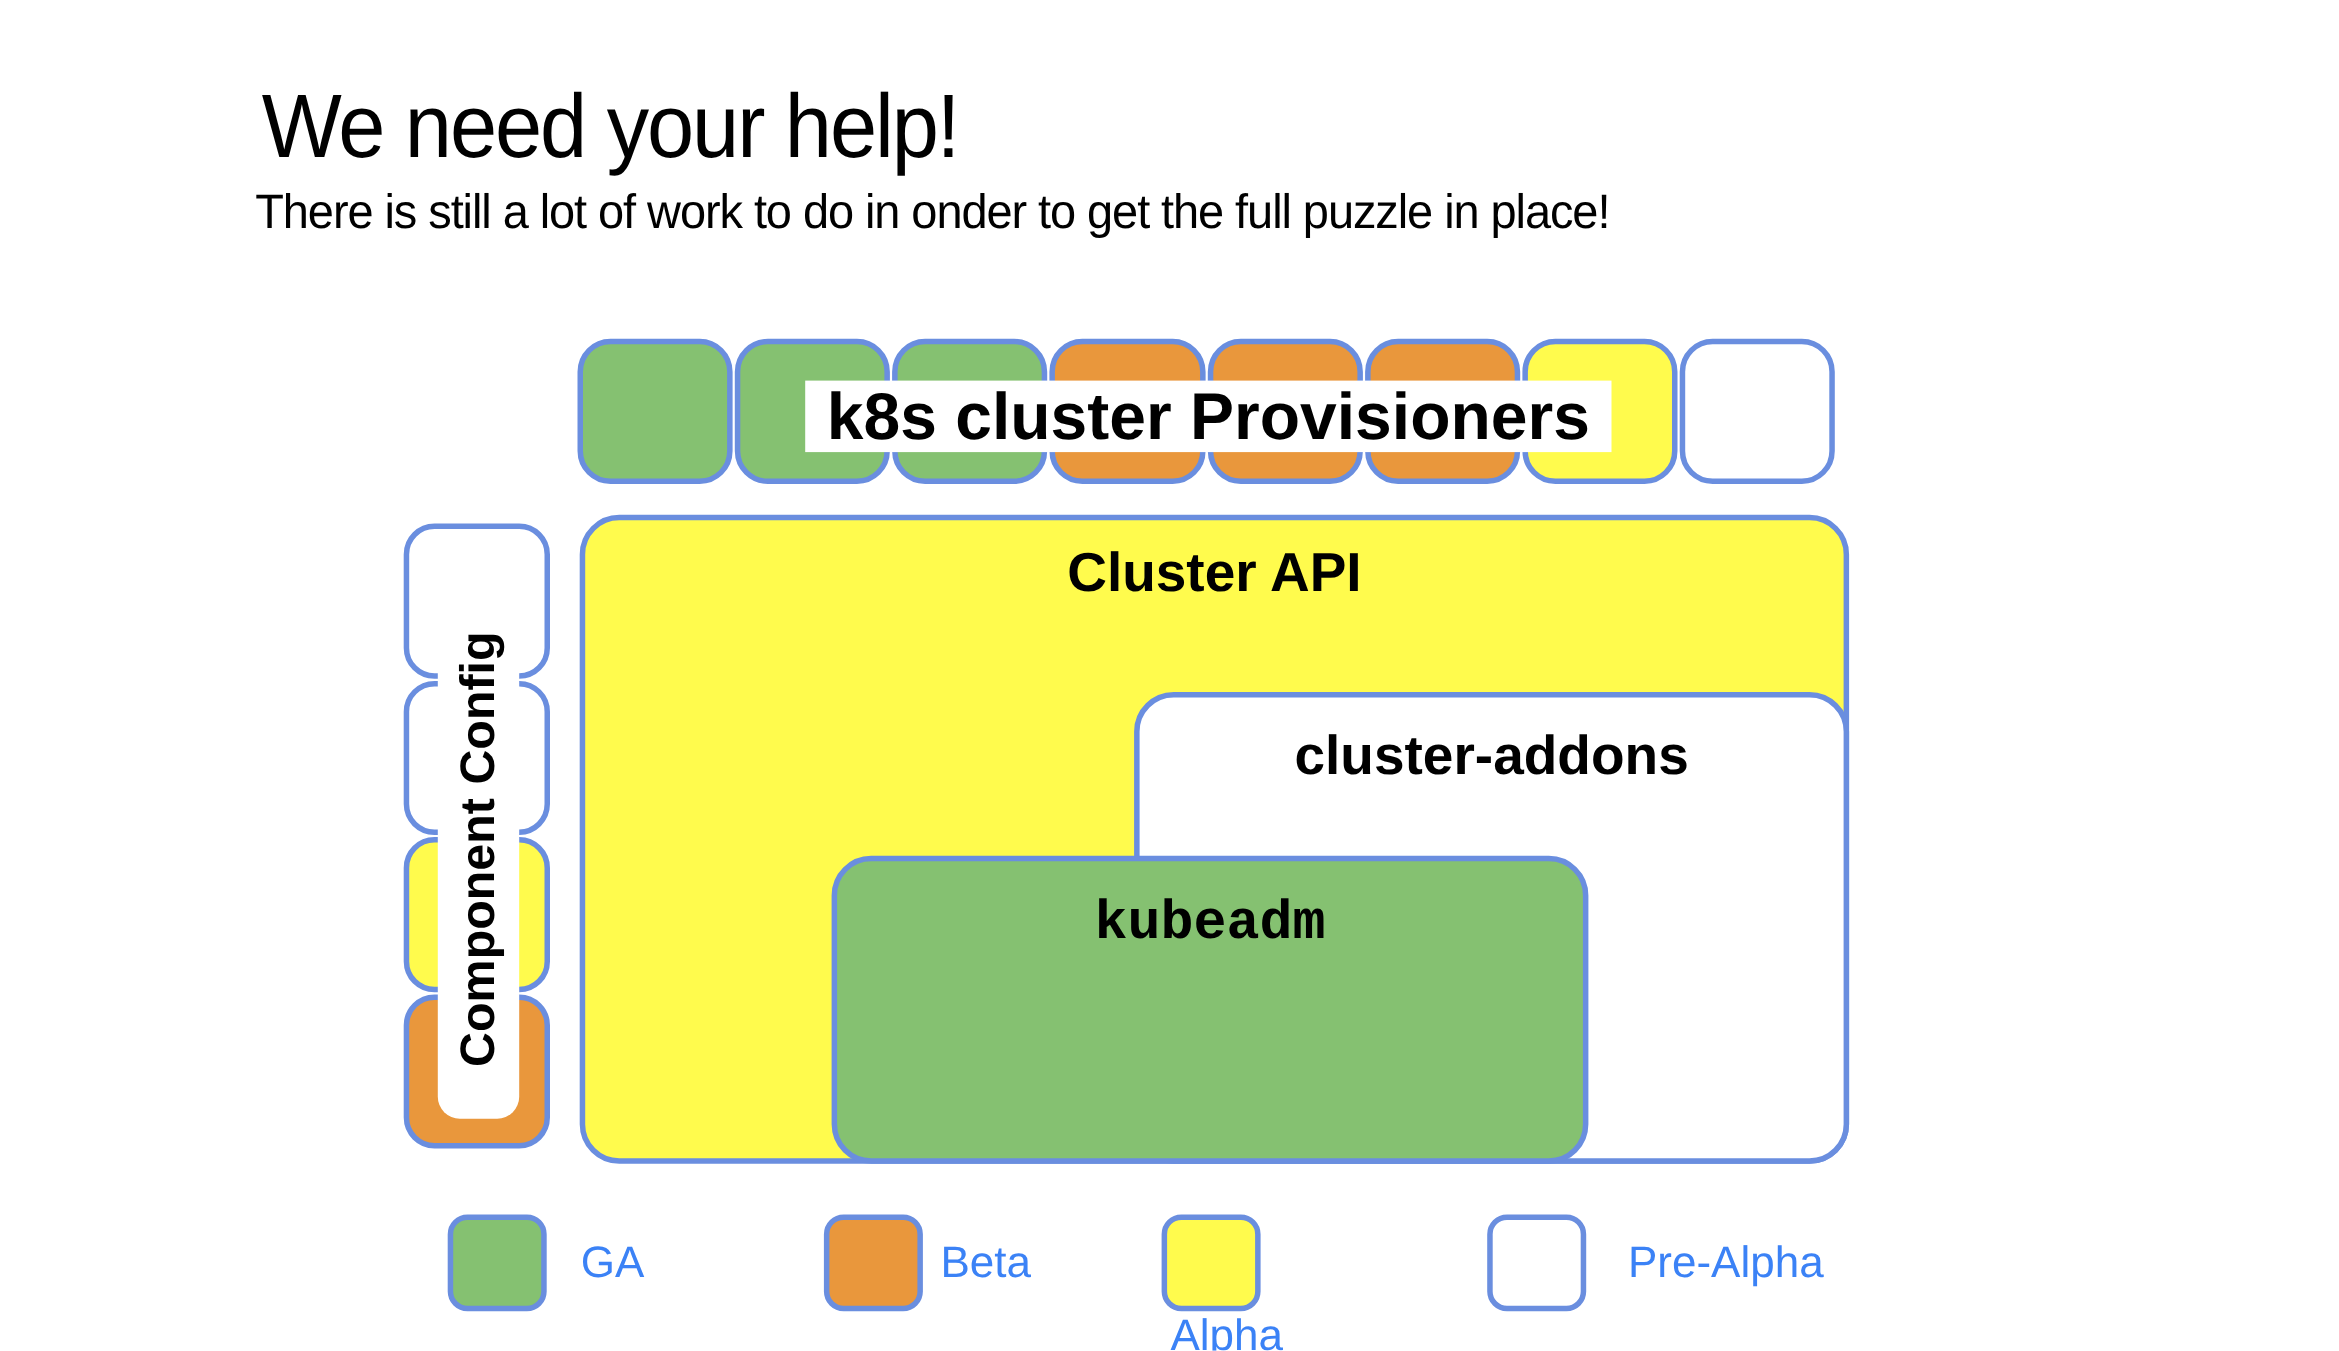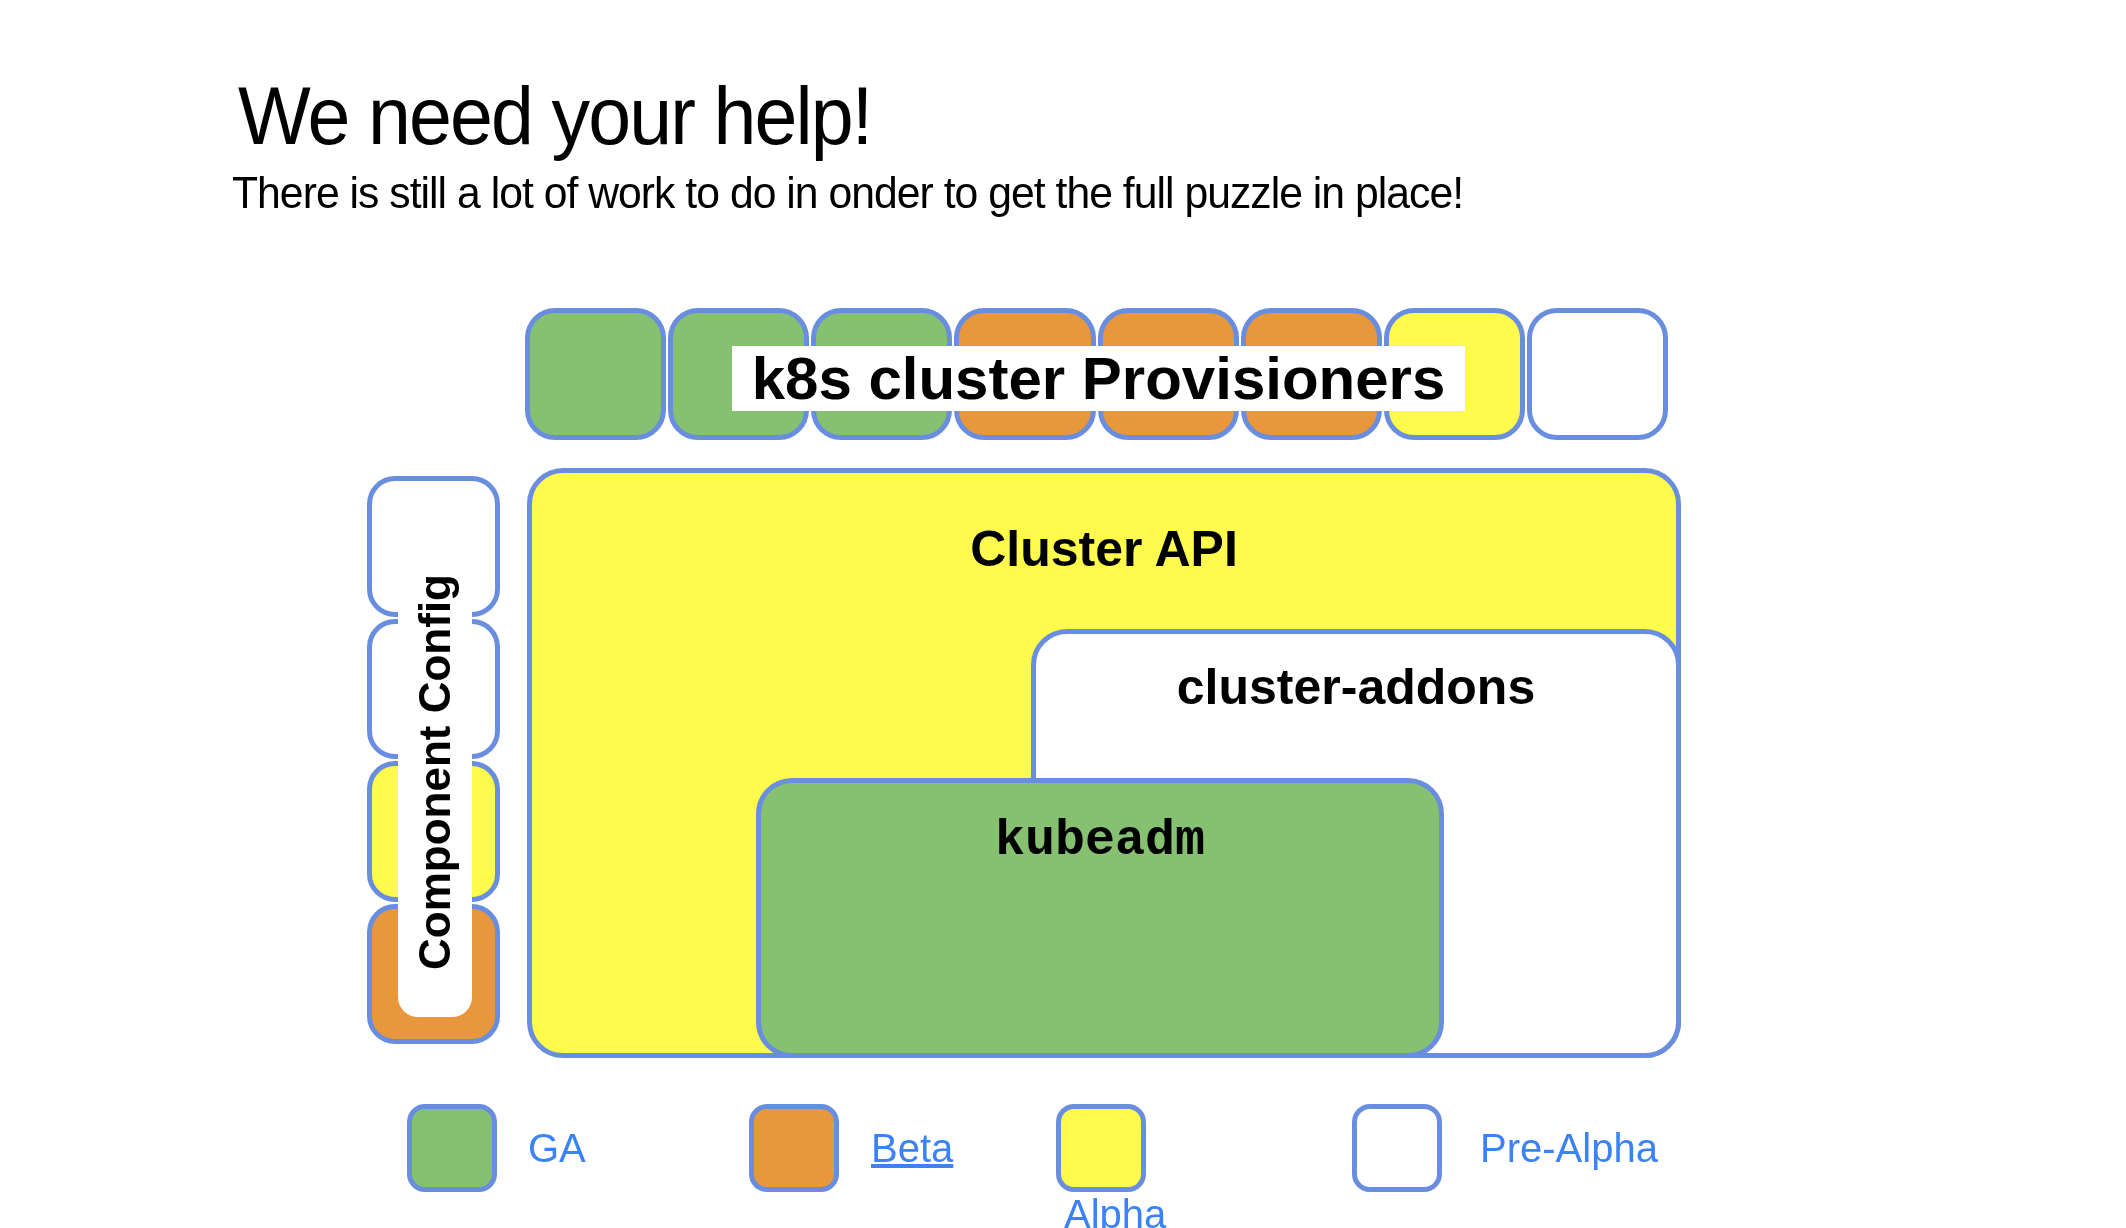--- a/index.html
+++ b/index.html
@@ -84,21 +84,21 @@
     border:5px solid var(--border);
     border-radius:36px;
     box-sizing:border-box;
   }
   .pbox .pbox-label{
     display:block;text-align:center;
     font-weight:700;font-size:50px;line-height:1.1;
     white-space:nowrap;
   }
   .box-cluster-api{left:527px;top:468px;width:1154px;height:590px;z-index:1;}
-  .box-cluster-api .pbox-label{margin-top:49px;}
+  .box-cluster-api .pbox-label{margin-top:20px;}
   .box-cluster-addons{left:1031px;top:629px;width:650px;height:429px;z-index:2;}
   .box-cluster-addons .pbox-label{margin-top:26px;text-align:center;}
   .box-kubeadm{left:756px;top:778px;width:688px;height:280px;z-index:3;}
   .box-kubeadm .pbox-label{margin-top:30px;}
   .box-etcdadm{left:527px;top:918px;width:679px;height:140px;z-index:4;
     display:flex;flex-direction:column;align-items:center;justify-content:center;}
   .squiggle-svg{display:block;margin-top:2px;}
 
   
   .legend-item{display:flex;align-items:center;}
@@ -107,21 +107,21 @@
     border:5px solid var(--border);
     border-radius:18px;
     box-sizing:border-box;
     flex:none;
   }
   .legend-label{
     font-size:40px;font-weight:400;color:#3b82f6;
     white-space:nowrap;
   }
   .li-0{left:407px;top:1104px;} .li-0 .legend-label{margin-left:31px;}
-  .li-1{left:749px;top:1104px;} .li-1 .legend-label{margin-left:32px;text-decoration:underline;}
+  .li-1{left:749px;top:1104px;} .li-1 .legend-label{margin-left:16px;}
   .li-2{left:1036px;top:1104px;flex-direction:column;} .li-2 .legend-label{margin-left:28px;}
   .li-3{left:1352px;top:1104px;} .li-3 .legend-label{margin-left:38px;}
 </style>
 </head>
 <body>
 
 <div class="slide">
 
   <h1 class="abs title">We need your help!</h1>
 

